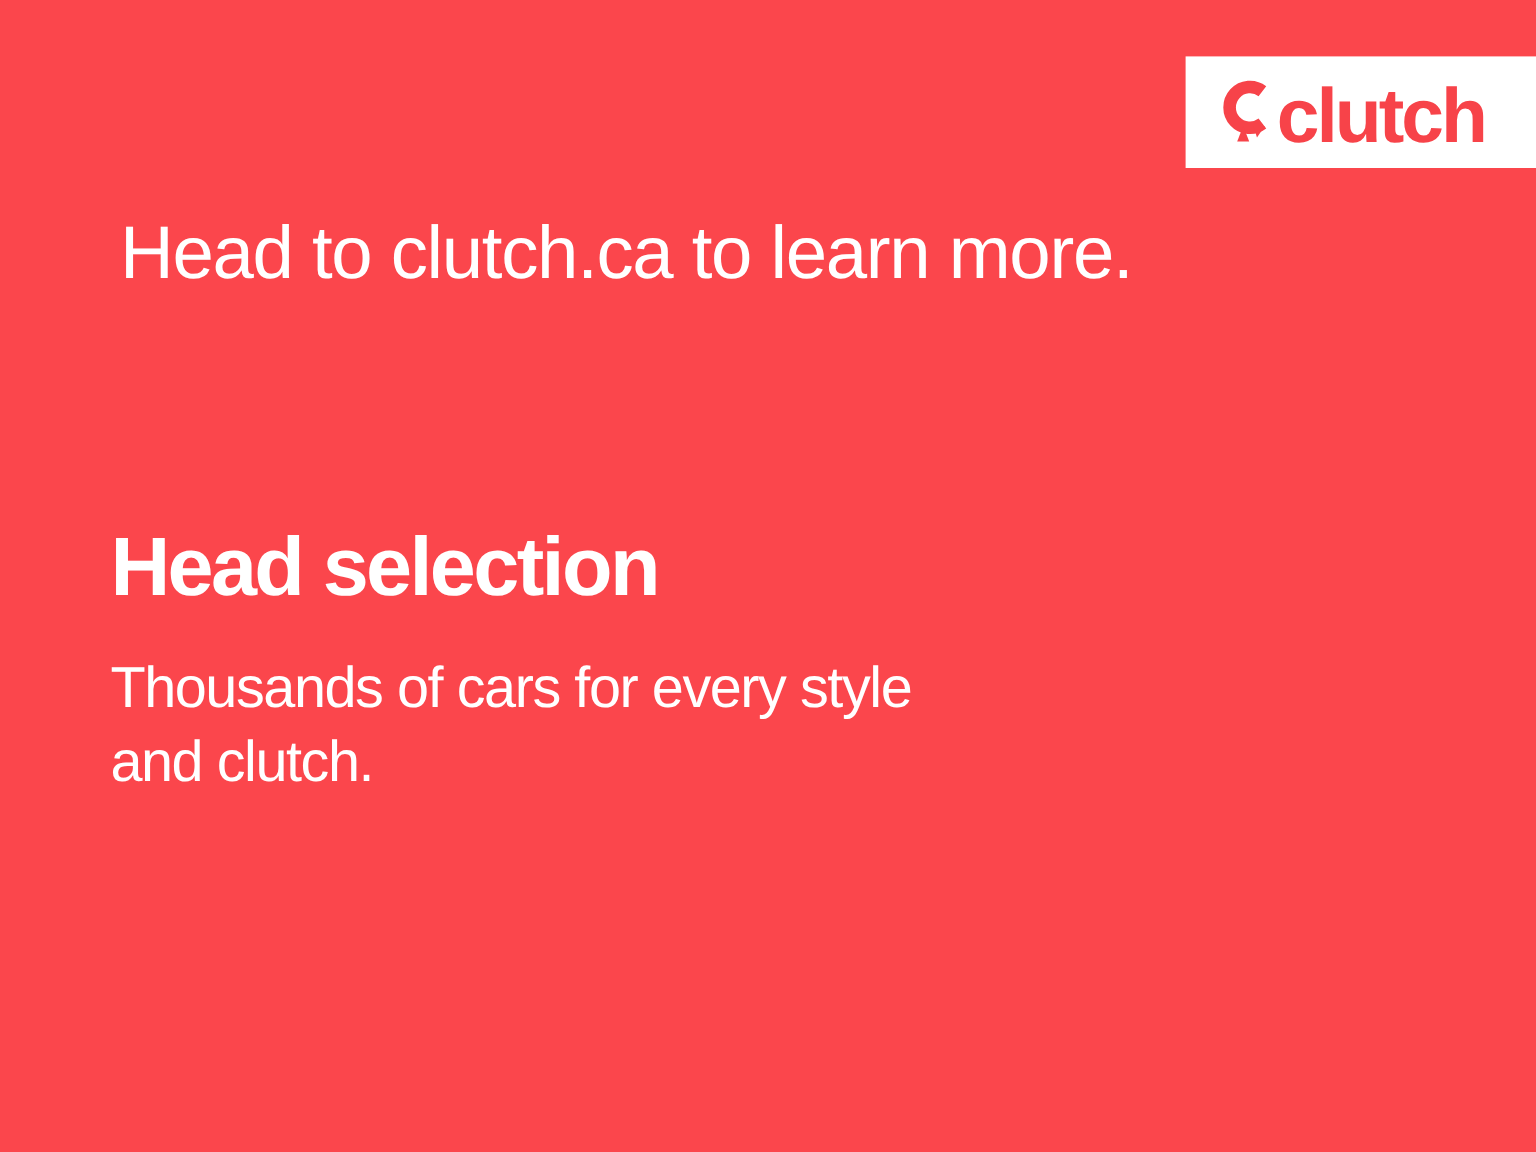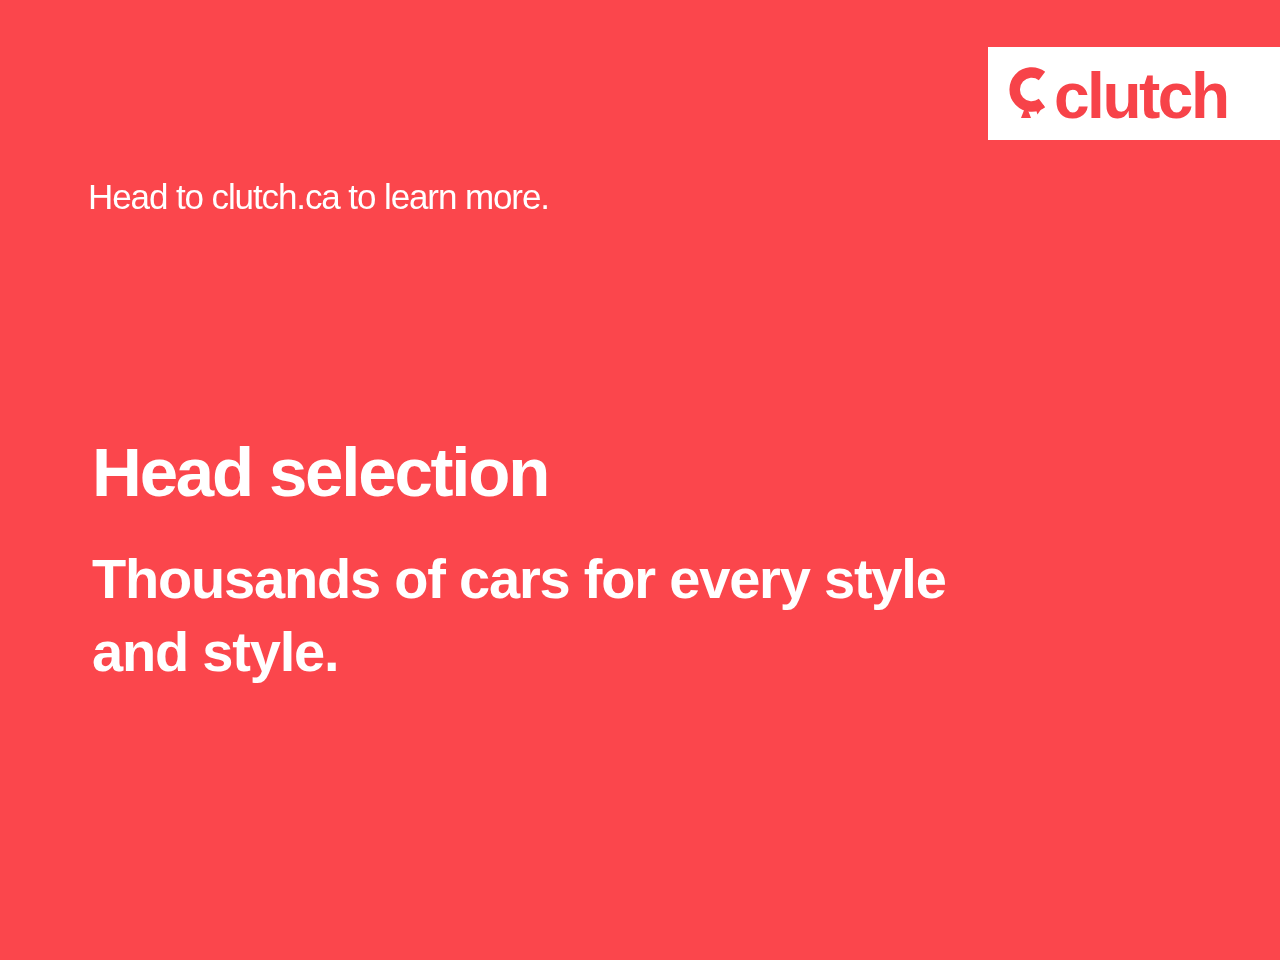--- a/index.html
+++ b/index.html
@@ -31,21 +31,21 @@
   #logo-plaque {
     position: absolute;
     left: 988px;
     top: 47px;
     width: 292px;           
     height: 93px;
     background: #ffffff;
     display: flex;
     align-items: center;
     justify-content: flex-start;
-    padding-left: 18px;
+    padding-left: 28px;
     overflow: hidden;
   }
 
   #logo-lockup {
     display: flex;
     align-items: baseline;
     gap: 0px;
     line-height: 1;
   }
 
@@ -66,23 +66,23 @@
     letter-spacing: -2.5px;
     color: #f74349;
     position: relative;
     top: 1px;
     margin-left: 2px;
   }
 
   
   #eyebrow {
     position: absolute;
-    left: 88px;
+    left: 100px;
     top: 178px;
-    font-size: 35px;
+    font-size: 62px;
     font-weight: 500;
     letter-spacing: -1.1px;
     color: #ffffff;
     line-height: 1.1;
     white-space: nowrap;
   }
 
   #headline {
     position: absolute;
     left: 92px;
@@ -93,22 +93,22 @@
     color: #ffffff;
     line-height: 1.05;
     white-space: nowrap;
   }
 
   #subhead {
     position: absolute;
     left: 92px;
     top: 543px;
     width: 960px;
-    font-size: 56px;
-    font-weight: 700;
+    font-size: 48px;
+    font-weight: 400;
     letter-spacing: -1.2px;
     color: #ffffff;
     line-height: 1.3;
   }
   #subhead .line { display: block; white-space: nowrap; }
 </style>
 </head>
 <body>
 
 <div id="slide">
@@ -128,16 +128,16 @@
       <span id="logo-wordmark">clutch</span>
     </div>
   </div>
 
   <div id="eyebrow">Head to clutch.ca to learn more.</div>
 
   <h1 id="headline">Head selection</h1>
 
   <p id="subhead">
     <span class="line">Thousands of cars for every style</span>
-    <span class="line">and style.</span>
+    <span class="line">and clutch.</span>
   </p>
 
 </div>
 
 </body></html>

